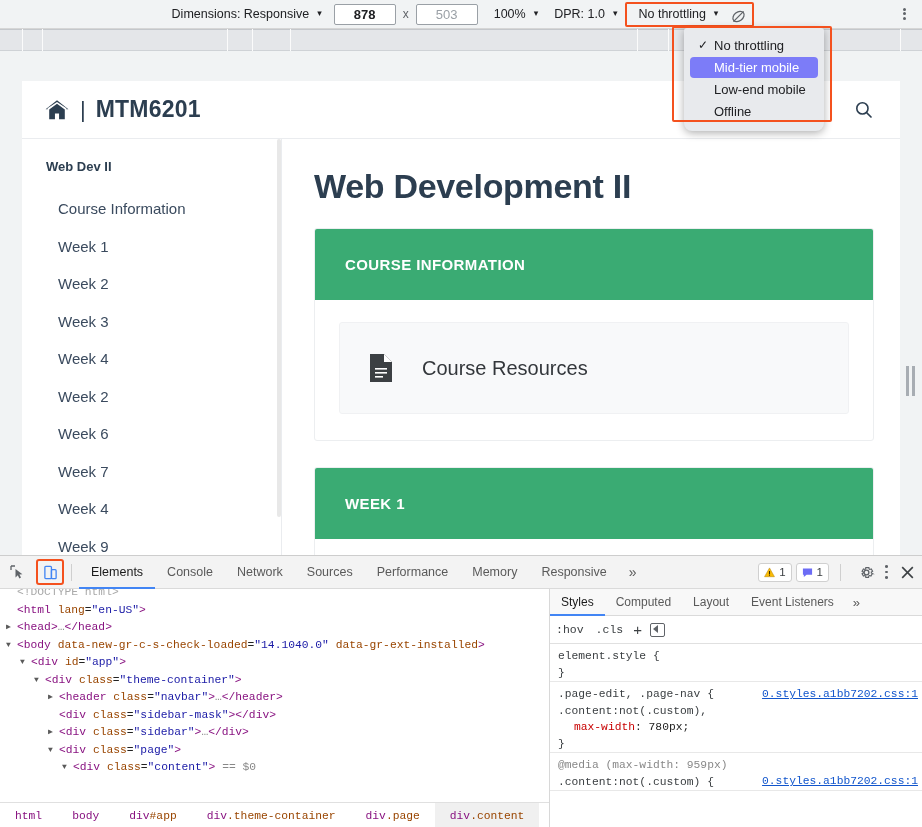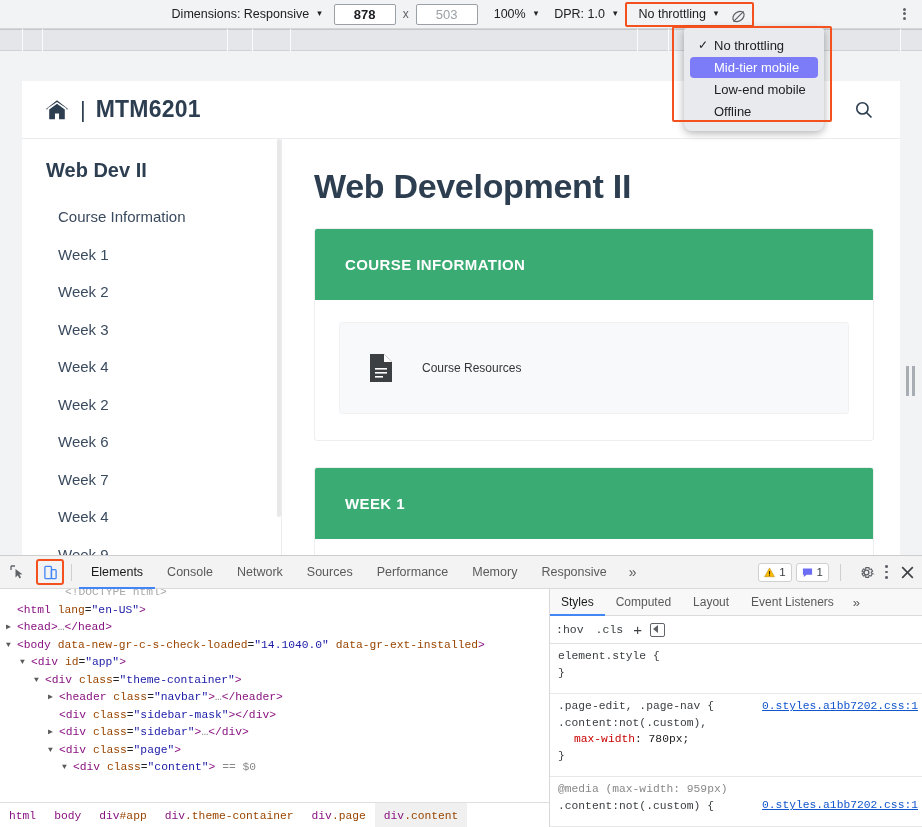--- a/index.html
+++ b/index.html
@@ -134,21 +134,21 @@
   
   .page-body { display:flex; height: 445px; }
   .sidebar {
     width: 260px;
     border-right: 1px solid #eaecef;
     padding: 20px 0 0 0;
     position: relative;
     overflow: hidden;
   }
   .sidebar-title {
-    font-size:20px; font-weight:bold; color:#2c3e50;
+    font-size:13px; font-weight:bold; color:#2c3e50;
     padding: 0 0 0 24px; margin-bottom: 16px;
   }
   .sb-item {
     font-size:15px; color:#3a4a5e;
     padding: 9px 0 9px 36px;
     line-height: 1.3;
   }
   #sb-scrollbar {
     position:absolute; right:-0px; top:0px; width:4px; height:378px;
     background:#e8e8e8; border-radius:2px;
@@ -173,21 +173,21 @@
     letter-spacing:.4px;
     padding: 27px 30px;
   }
   .card-body { padding: 22px 24px 26px 24px; }
   .resource-row {
     background:#f8f9fa; border:1px solid #f0f1f3; border-radius:3px;
     display:flex; align-items:center; gap:28px;
     padding: 30px 28px;
   }
   .doc-icon { width:26px;height:30px; flex:none; }
-  .resource-label { font-size:12px; color:#33373b; }
+  .resource-label { font-size:20px; color:#33373b; }
 
   
   #vp-resize-right {
     position:absolute; right:5px; top:313px; width:14px; height:34px;
     display:flex; gap:3px; align-items:center; justify-content:center;
   }
   #vp-resize-right i { width:3px; height:30px; background:#a8adb3; display:block;}
   #vp-resize-bottom {
     position:absolute; left:446px; bottom:3px; width:32px; height:12px;
   }
@@ -244,29 +244,29 @@
     font-size:11.3px; line-height:17.5px;
     color:#222; padding: 3px 0 0 0;
     white-space: pre;
   }
   .dline { padding-left: 6px; height: 17.5px; }
   .arrow { display:inline-block; width:11px; color:#5a5a5a; font-size:8px; position:relative; top:-1px;}
   .tagc { color:#881280; }
   .attrn { color:#994500; }
   .attrv { color:#1a1aa6; }
   .punc { color:#222; }
-  .cmt { color:#a9a9a9;margin-left:48px; }
+  .cmt { color:#a9a9a9; }
   .dim { color:#888; }
   #breadcrumb {
     position:absolute; left:0; bottom:0; width:100%;
     height:26px; background:#fff; border-top:1px solid #e0e0e0;
     display:flex; align-items:center;
     font-family:"Liberation Mono", monospace; font-size:11.3px;
   }
-  .crumb { padding: 0 9px; height:26px; line-height:26px; color:#881280;}
+  .crumb { padding: 0 15px; height:26px; line-height:26px; color:#881280;}
   .crumb .cls { color:#994500;}
   .crumb.active { background:#f0f0f0; }
 
   #styles-panel { flex:1; background:#fff; position:relative; overflow:hidden;}
   #styles-tabbar {
     height:27px; border-bottom:1px solid #dadada; background:#f8f8f8;
     display:flex; align-items:center;
   }
   .st-tab { font-size:12px; color:#5a5a5a; padding:0 11px; height:27px; line-height:27px;}
   .st-tab.active { color:#1a1a1a; box-shadow: inset 0 -2px 0 #4285f4; }
@@ -280,21 +280,21 @@
     padding-left:9px; color:#9aa0a6;
     font-family:"Liberation Sans", sans-serif;
     background:transparent;
   }
   .fr-btn { font-family:"Liberation Mono",monospace; font-size:11.5px; color:#3c4043; padding:0 6px;}
   .plus-btn { font-size:15px; color:#3c4043; padding:0 4px; position:relative;}
   .sidebar-toggle-btn { width:15px;height:14px;border:1.3px solid #5f6368;border-radius:2px;margin:0 7px 0 4px;position:relative;}
   .sidebar-toggle-btn:after{content:"";position:absolute;left:2px;top:1.5px;width:0;height:0;border-top:4px solid transparent;border-bottom:4px solid transparent;border-right:5px solid #5f6368;}
 
   #styles-content { font-family:"Liberation Mono", monospace; font-size:11.3px; line-height:16.5px; color:#222;}
-  .rule-block { padding: 4px 0 12px 8px; border-bottom:1px solid #e8e8e8; position:relative;}
+  .rule-block { padding: 4px 0 0 8px; border-bottom:1px solid #e8e8e8; position:relative;}
   .sel { color:#3c4043; }
   .prop-name { color:#c80000; padding-left: 16px;}
   .prop-val { color:#222; }
   .src-link {
     position:absolute; right:4px; top:4px;
     color:#1155cc; text-decoration:underline; font-size:11.3px;
     white-space:nowrap; max-width: 200px; overflow:hidden;
   }
   .media-q { color:#888; }
 </style>

